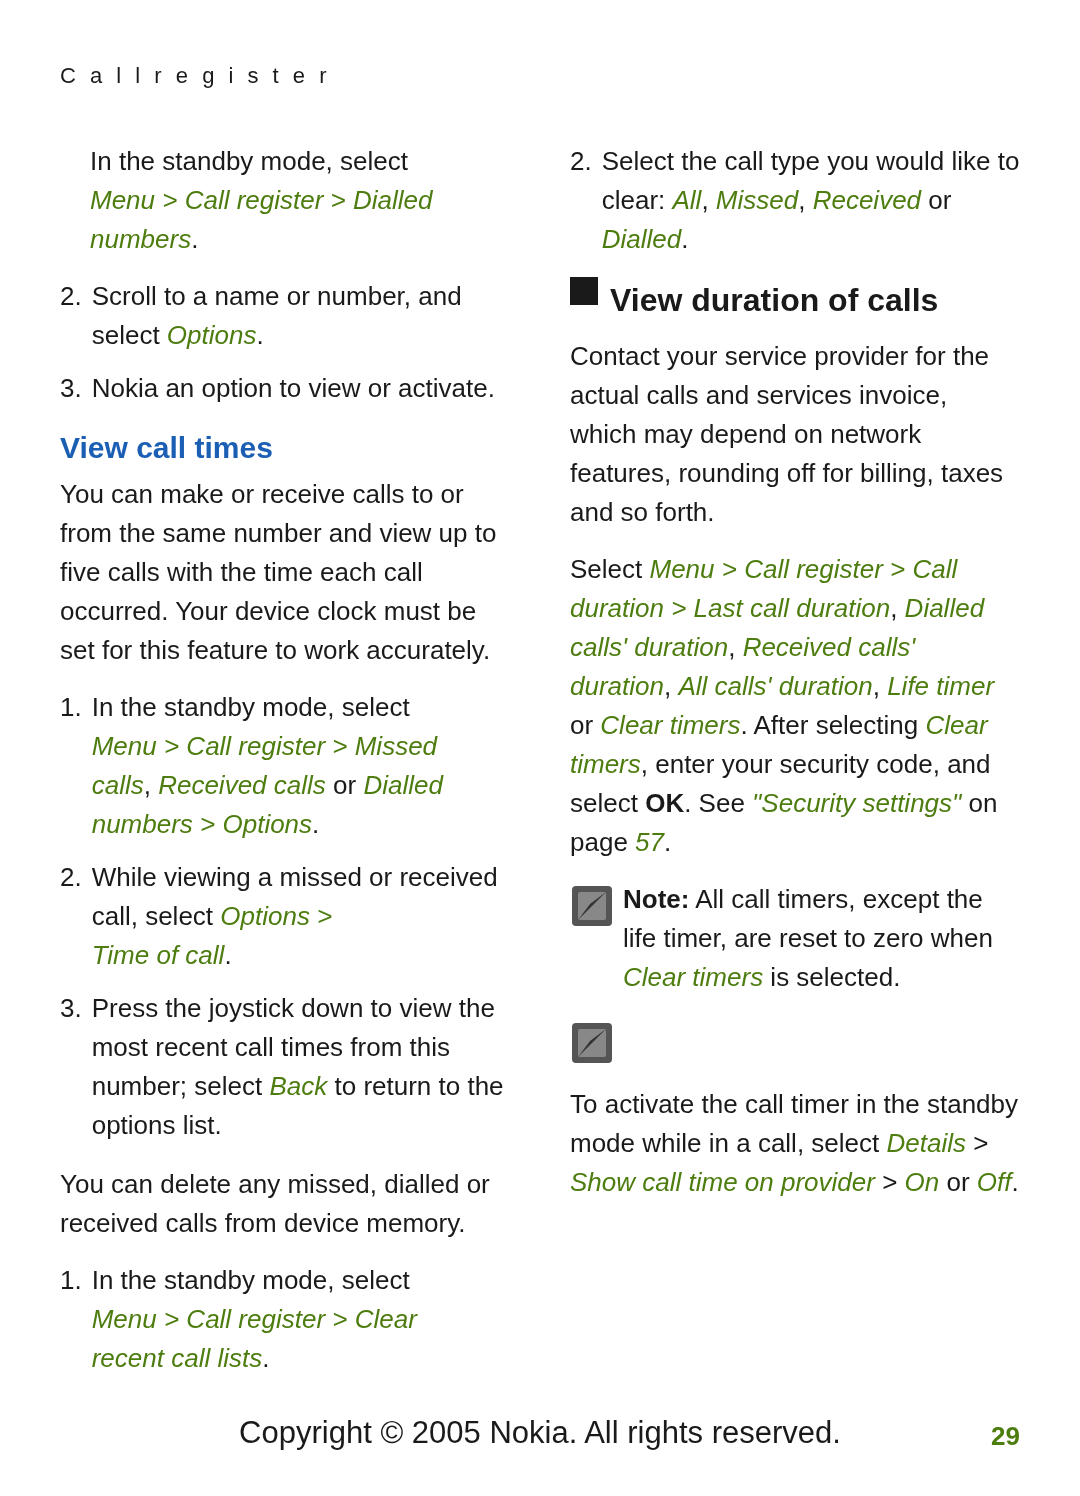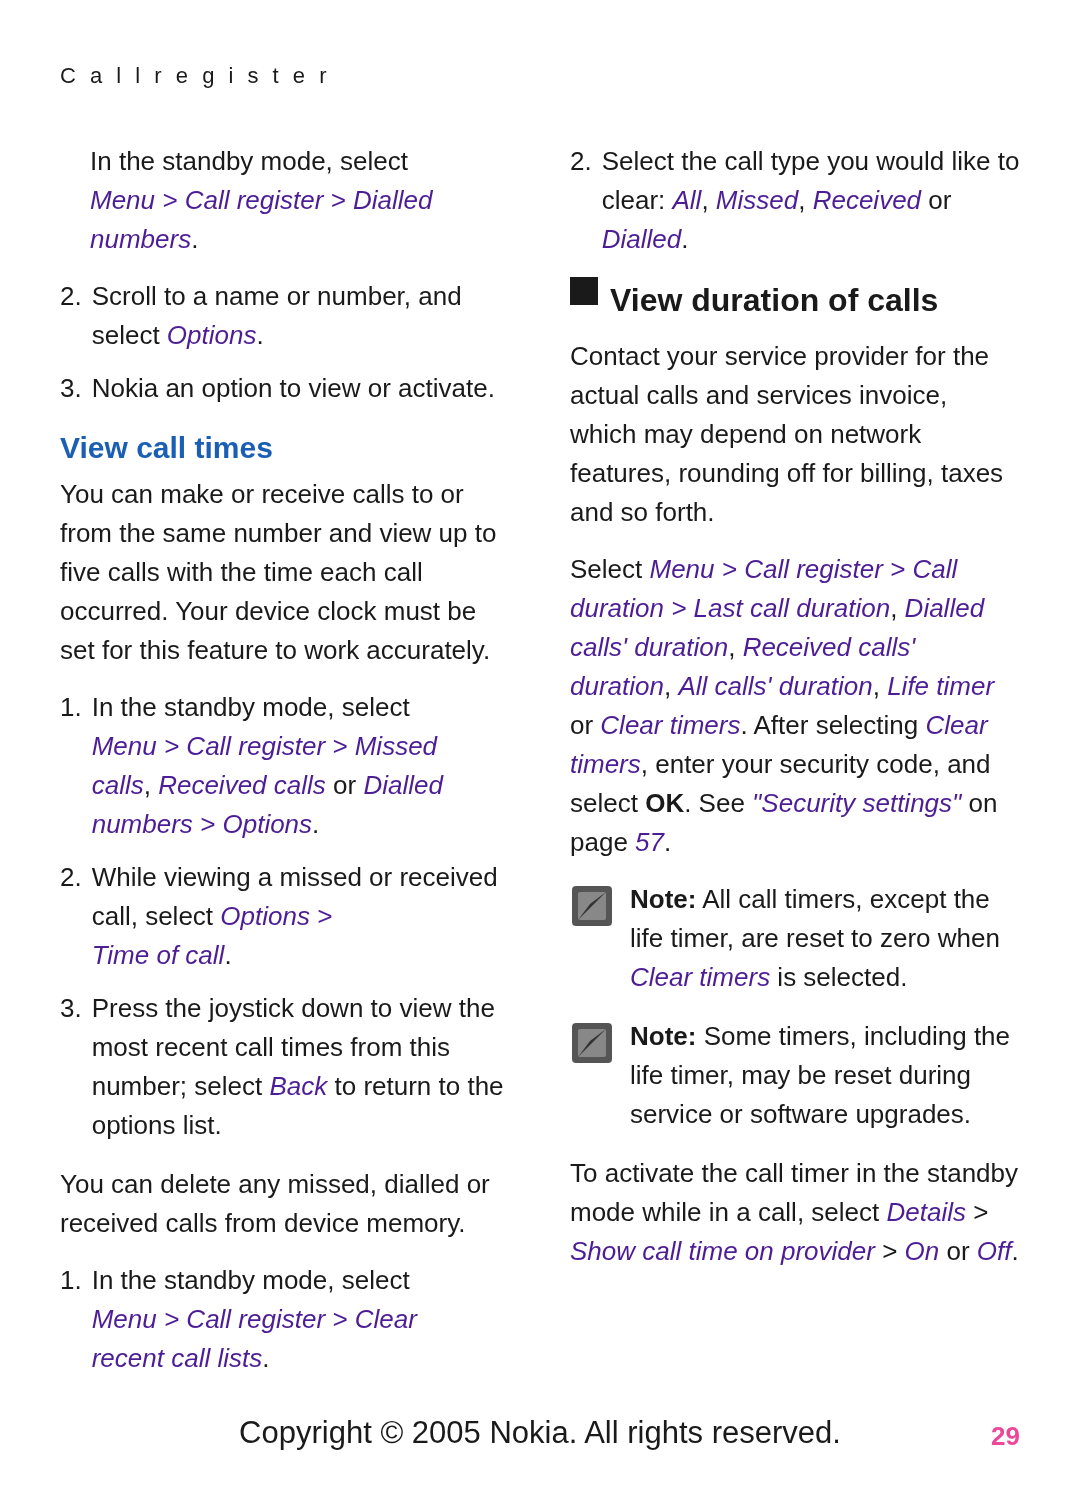--- a/index.html
+++ b/index.html
@@ -41,21 +41,21 @@
 
     .col-left {
       flex: 1;
     }
 
     .col-right {
       flex: 1;
     }
 
     .green-link {
-      color: #4c1d95;
+      color: #4d7c0f;
       font-style: italic;
     }
 
     .section-heading-blue {
       color: #1a5fb4;
       font-size: 30px;
       font-weight: bold;
       margin-bottom: 6px;
       margin-top: 10px;
     }
@@ -110,21 +110,21 @@
 
     .intro-text {
       font-size: 26px;
       line-height: 1.5;
       margin-bottom: 18px;
       padding-left: 30px;
     }
 
     .note-box {
       display: flex;
-      gap: 16px;
+      gap: 9px;
       margin-bottom: 20px;
       align-items: flex-start;
     }
 
     .note-icon {
       flex-shrink: 0;
       width: 44px;
       height: 44px;
       margin-top: 4px;
     }
@@ -155,21 +155,21 @@
       color: #1a1a1a;
       text-align: right;
     }
 
     .footer-page {
       position: absolute;
       bottom: 40px;
       right: 60px;
       font-size: 26px;
       font-weight: bold;
-      color: #ec4899;
+      color: #4d7c0f;
     }
 
     .section-divider {
       margin-bottom: 20px;
     }
   </style>
 </head>
 <body>
 
 <div class="page">
@@ -273,23 +273,20 @@
         </div>
 
         <div class="note-box">
           <div class="note-icon">
             <svg viewBox="0 0 44 44">
               <rect x="2" y="2" width="40" height="40" rx="4" fill="#555"></rect>
               <rect x="8" y="8" width="28" height="28" rx="2" fill="#888"></rect>
               <polygon points="8,36 20,20 36,8" fill="#333"></polygon>
             </svg>
           </div>
-          <p class="note-text">
-            <strong>Note:</strong> Some timers, including the life timer, may be reset during service or software upgrades.
-          </p>
         </div>
 
         <p class="body-text">
           To activate the call timer in the standby mode while in a call, select <span class="green-link">Details</span> &gt; <span class="green-link">Show call time on provider</span> &gt; <span class="green-link">On</span> or <span class="green-link">Off</span>.
         </p>
 
       </div>
 
     </div>
 

